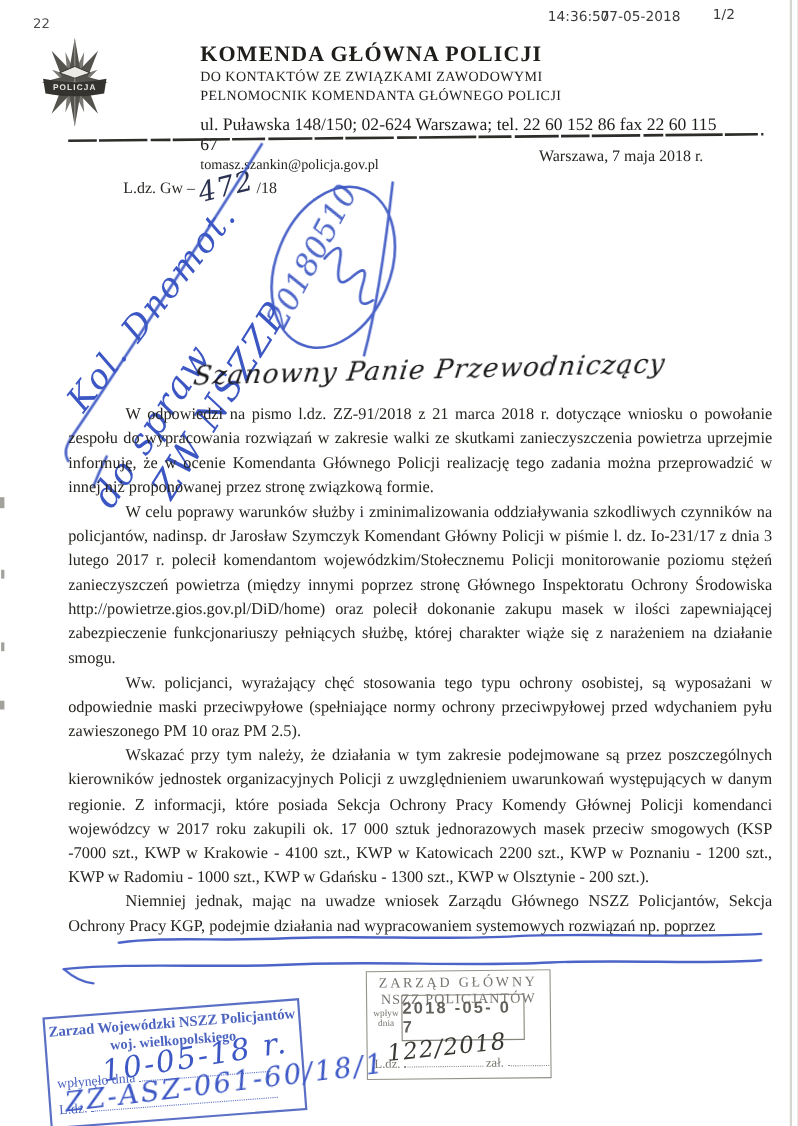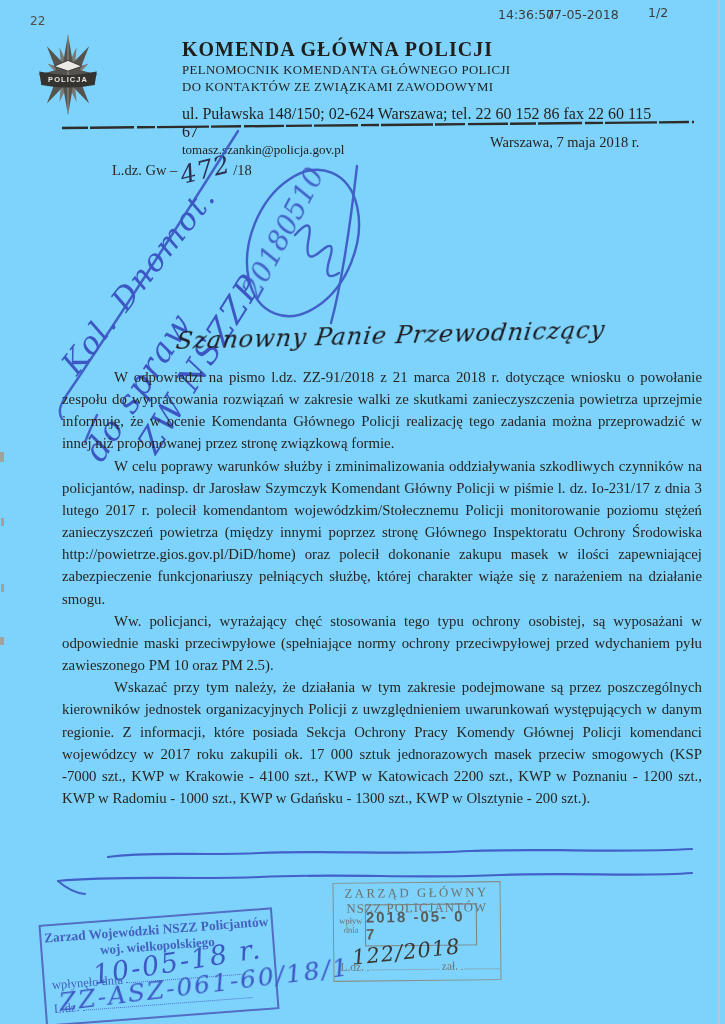--- a/index.html
+++ b/index.html
@@ -1,18 +1,18 @@
 <!DOCTYPE html>
 <html><head>
 <meta charset="utf-8">
 <style>
   html,body{margin:0;padding:0;background:#d8d8d4;}
   .page{
     position:relative;width:725px;height:1024px;margin:0 auto;
-    background:#7dd3fc;overflow:hidden;
+    background:#ffffff;overflow:hidden;
     font-family:"Liberation Serif", serif;color:#262420;
   }
   .abs{position:absolute;}
   
   .scanmeta{font-family:"DejaVu Sans", sans-serif;font-size:12.5px;color:#3c3c3c;}
   .corner-num{font-family:"DejaVu Sans", sans-serif;font-size:12px;color:#4d4d4d;}
   .edge-line{background:#c7c7c1;width:2px;}
   .speck{background:#a3a19b;}
   
   .letterhead{left:182px;top:38px;width:476px;text-align:left;color:#201e1b;}
@@ -87,22 +87,22 @@
       <line x1="60" y1="10" x2="60" y2="150" stroke="#fcfcfa" stroke-width="1.4" opacity=".5"></line>
       <line x1="12" y1="80" x2="108" y2="80" stroke="#fcfcfa" stroke-width="1.2" opacity=".35"></line>
       <path d="M34,64 L60,53 L86,64 L60,73 Z" fill="#eceae5" stroke="#2f2e2b" stroke-width="1.5"></path>
       <path d="M6,74 Q60,86 114,74 L110,99 Q60,109 10,99 Z" fill="#34332f"></path>
       <text x="60" y="93" text-anchor="middle" font-family="Liberation Sans, sans-serif" font-size="14" font-weight="bold" letter-spacing="2" fill="#e8e7e3">POLICJA</text>
     </svg>
   </div>
 
   <div class="abs letterhead">
     <div class="lh-title">KOMENDA GŁÓWNA POLICJI</div>
+    <div class="lh-sub">DO KONTAKTÓW ZE ZWIĄZKAMI ZAWODOWYMI</div>
     <div class="lh-sub">PELNOMOCNIK KOMENDANTA GŁÓWNEGO POLICJI</div>
-    <div class="lh-sub">DO KONTAKTÓW ZE ZWIĄZKAMI ZAWODOWYMI</div>
     <div class="lh-addr">ul. Puławska 148/150; 02-624 Warszawa; tel. 22 60 152 86 fax 22 60 115 67</div>
     <div class="lh-mail">tomasz.szankin@policja.gov.pl</div>
   </div>
 
   <svg class="abs" style="left:60px;top:119px;" width="636" height="12" viewBox="0 0 636 12">
     <path d="M2,9 L634,3" stroke="#2e2c29" stroke-width="2.4" fill="none" stroke-dasharray="26 2 44 3 18 2 52 2 30 3 40 2"></path>
   </svg>
 
   <div class="abs placedate">Warszawa, 7 maja 2018 r.</div>
 
@@ -131,20 +131,21 @@
   <div class="abs hw ink-note note3">ZW NSZZP</div>
 
 
   <div class="abs hw salutation">Szanowny Panie Przewodniczący</div>
 
   <div class="abs body-text">
     <p>W odpowiedzi na pismo l.dz. ZZ-91/2018 z 21 marca 2018 r. dotyczące wniosku o powołanie zespołu do wypracowania rozwiązań w zakresie walki ze skutkami zanieczyszczenia powietrza uprzejmie informuję, że w ocenie Komendanta Głównego Policji realizację tego zadania można przeprowadzić w innej niż proponowanej przez stronę związkową formie.</p>
     <p>W celu poprawy warunków służby i zminimalizowania oddziaływania szkodliwych czynników na policjantów, nadinsp. dr Jarosław Szymczyk Komendant Główny Policji w piśmie l. dz. Io-231/17 z dnia 3 lutego 2017 r. polecił komendantom wojewódzkim/Stołecznemu Policji monitorowanie poziomu stężeń zanieczyszczeń powietrza (między innymi poprzez stronę Głównego Inspektoratu Ochrony Środowiska http://powietrze.gios.gov.pl/DiD/home) oraz polecił dokonanie zakupu masek w ilości zapewniającej zabezpieczenie funkcjonariuszy pełniących służbę, której charakter wiąże się z narażeniem na działanie smogu.</p>
     <p>Ww. policjanci, wyrażający chęć stosowania tego typu ochrony osobistej, są wyposażani w odpowiednie maski przeciwpyłowe (spełniające normy ochrony przeciwpyłowej przed wdychaniem pyłu zawieszonego PM 10 oraz PM 2.5).</p>
     <p>Wskazać przy tym należy, że działania w tym zakresie podejmowane są przez poszczególnych kierowników jednostek organizacyjnych Policji z uwzględnieniem uwarunkowań występujących w danym regionie. Z informacji, które posiada Sekcja Ochrony Pracy Komendy Głównej Policji komendanci wojewódzcy w 2017 roku zakupili ok. 17 000 sztuk jednorazowych masek przeciw smogowych (KSP -7000 szt., KWP w Krakowie - 4100 szt., KWP w Katowicach 2200 szt., KWP w Poznaniu - 1200 szt., KWP w Radomiu - 1000 szt., KWP w Gdańsku - 1300 szt., KWP w Olsztynie - 200 szt.).</p>
+    <p>Niemniej jednak, mając na uwadze wniosek Zarządu Głównego NSZZ Policjantów, Sekcja Ochrony Pracy KGP, podejmie działania nad wypracowaniem systemowych rozwiązań np. poprzez</p>
   </div>
 
   <div class="abs zg-stamp">
     <div class="zg-h1">ZARZĄD GŁÓWNY</div>
     <div class="zg-h2">NSZZ POLICJANTÓW</div>
     <div class="abs zg-recv">wpływ dnia</div>
     <div class="abs zg-datebox">
       <span class="zg-date">2018 -05- 0 7</span>
     </div>
     <div class="abs zg-bottom">

